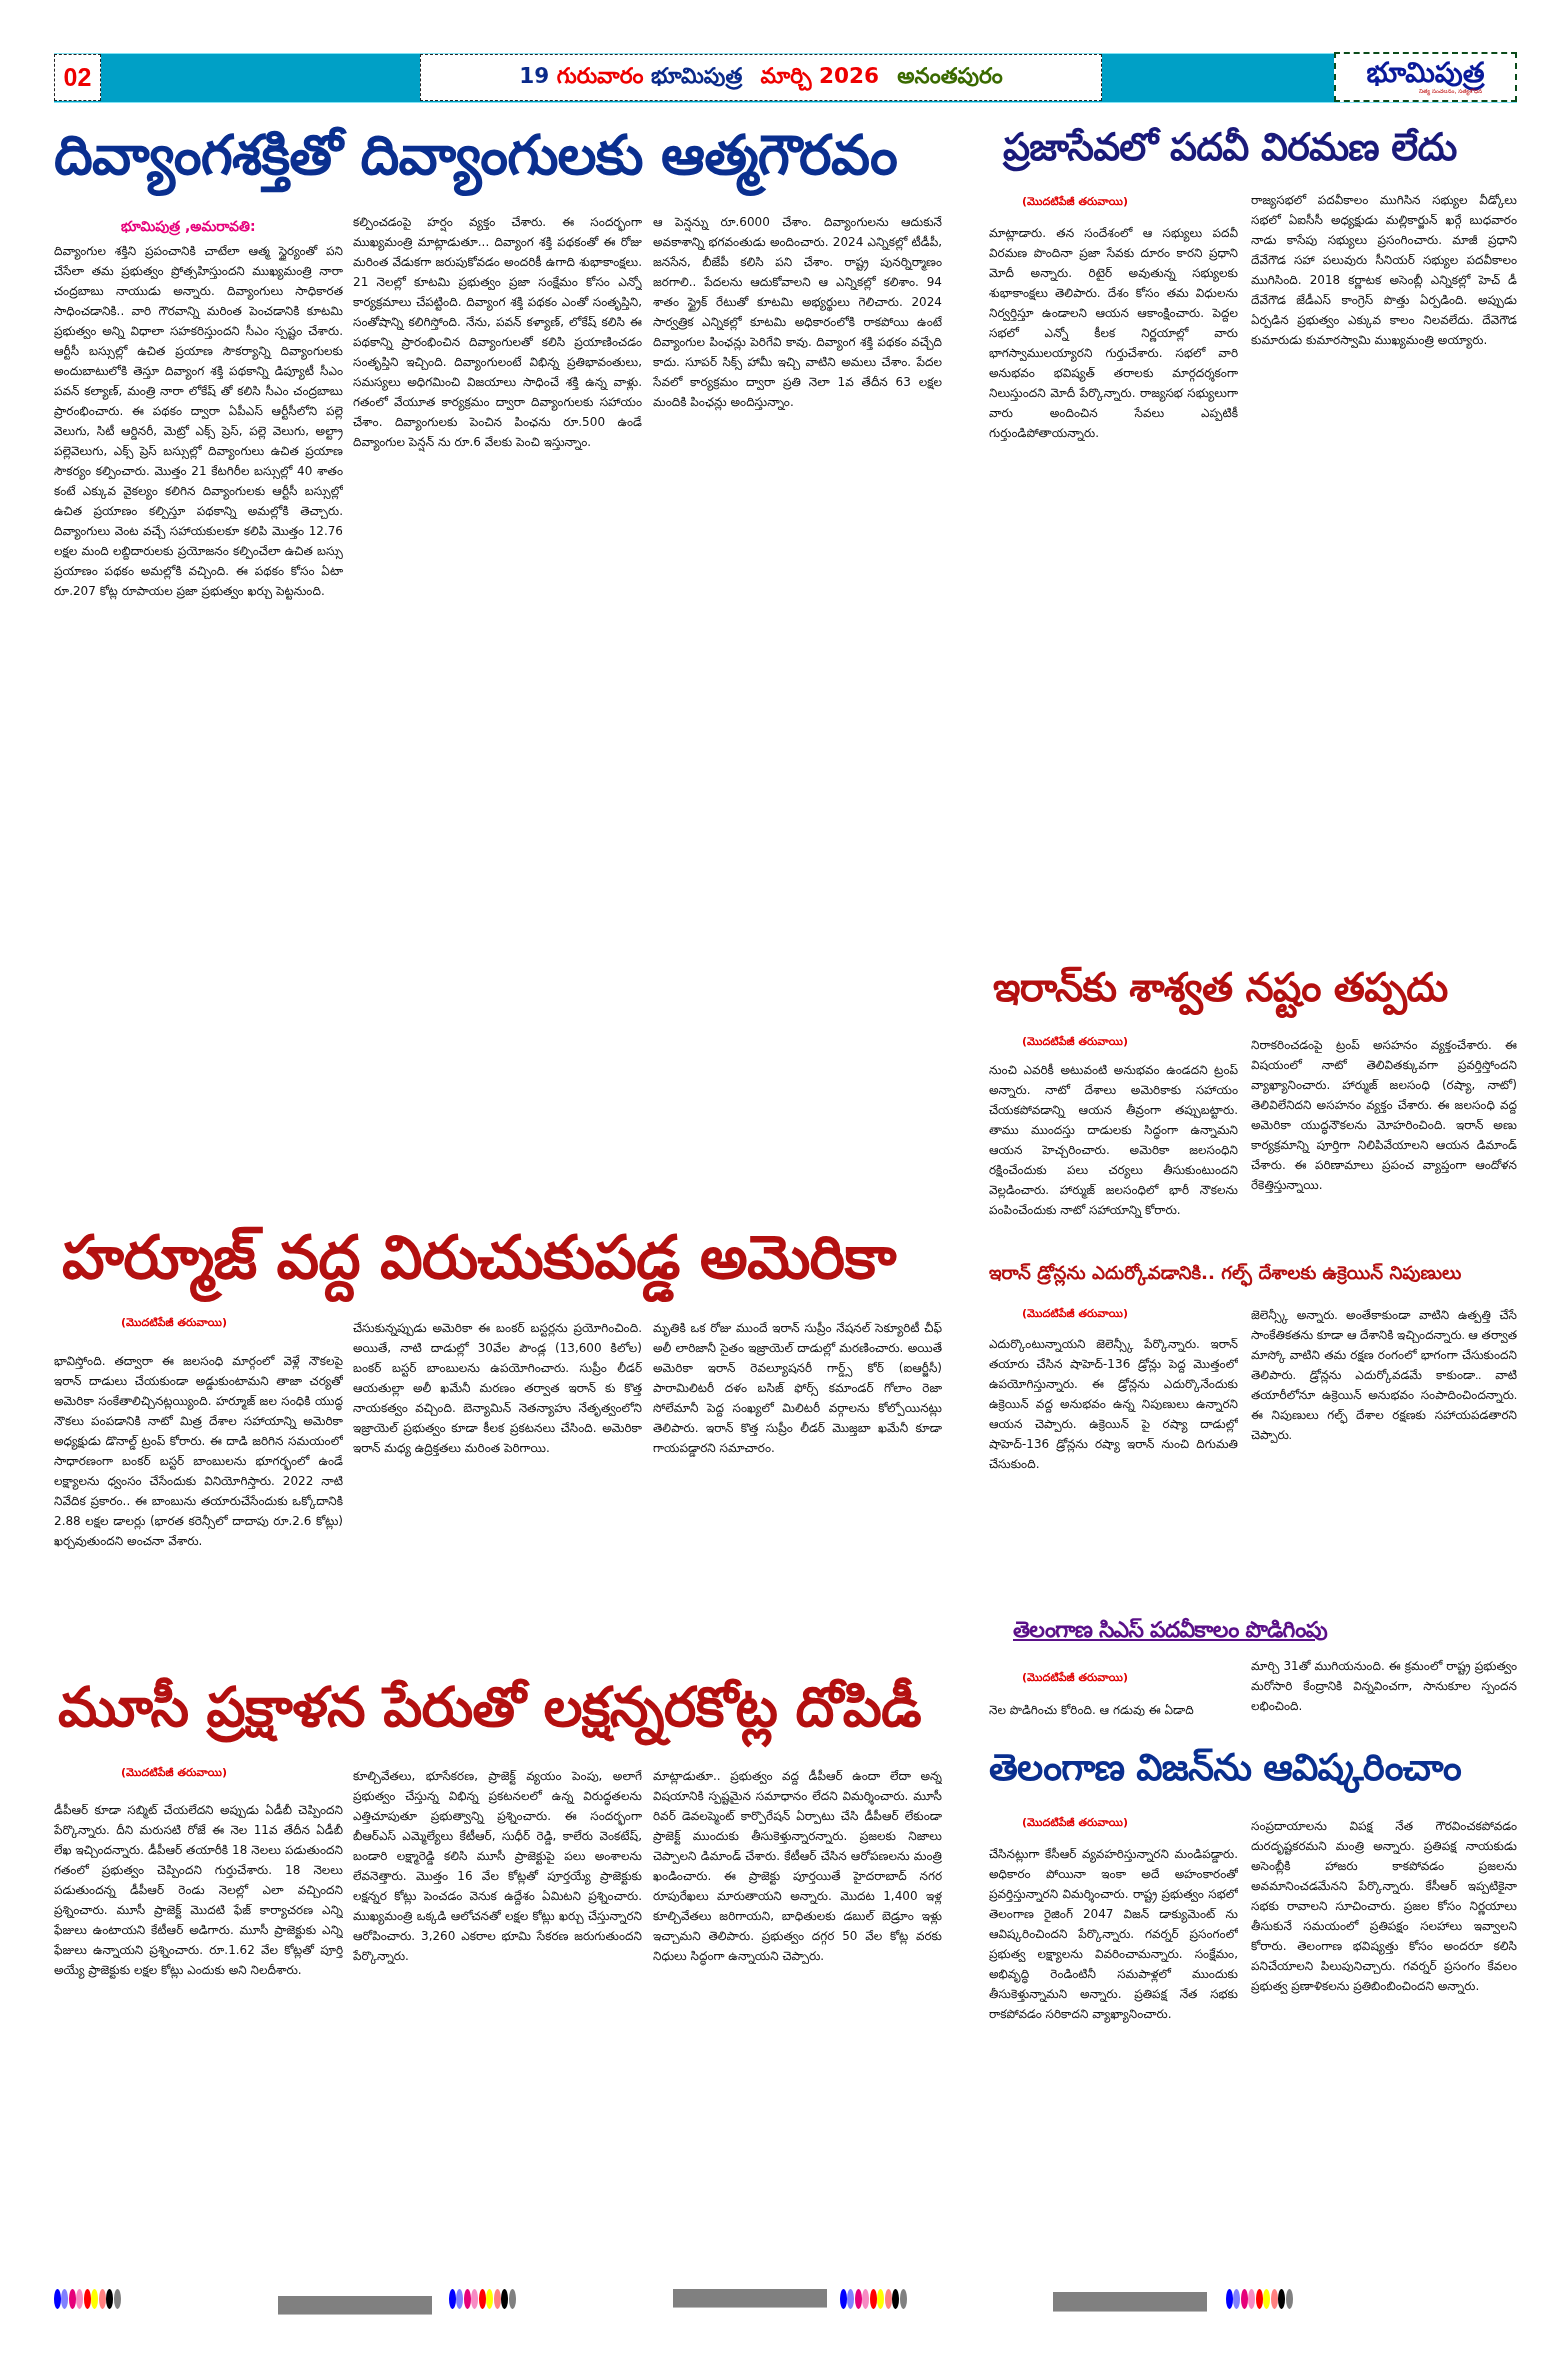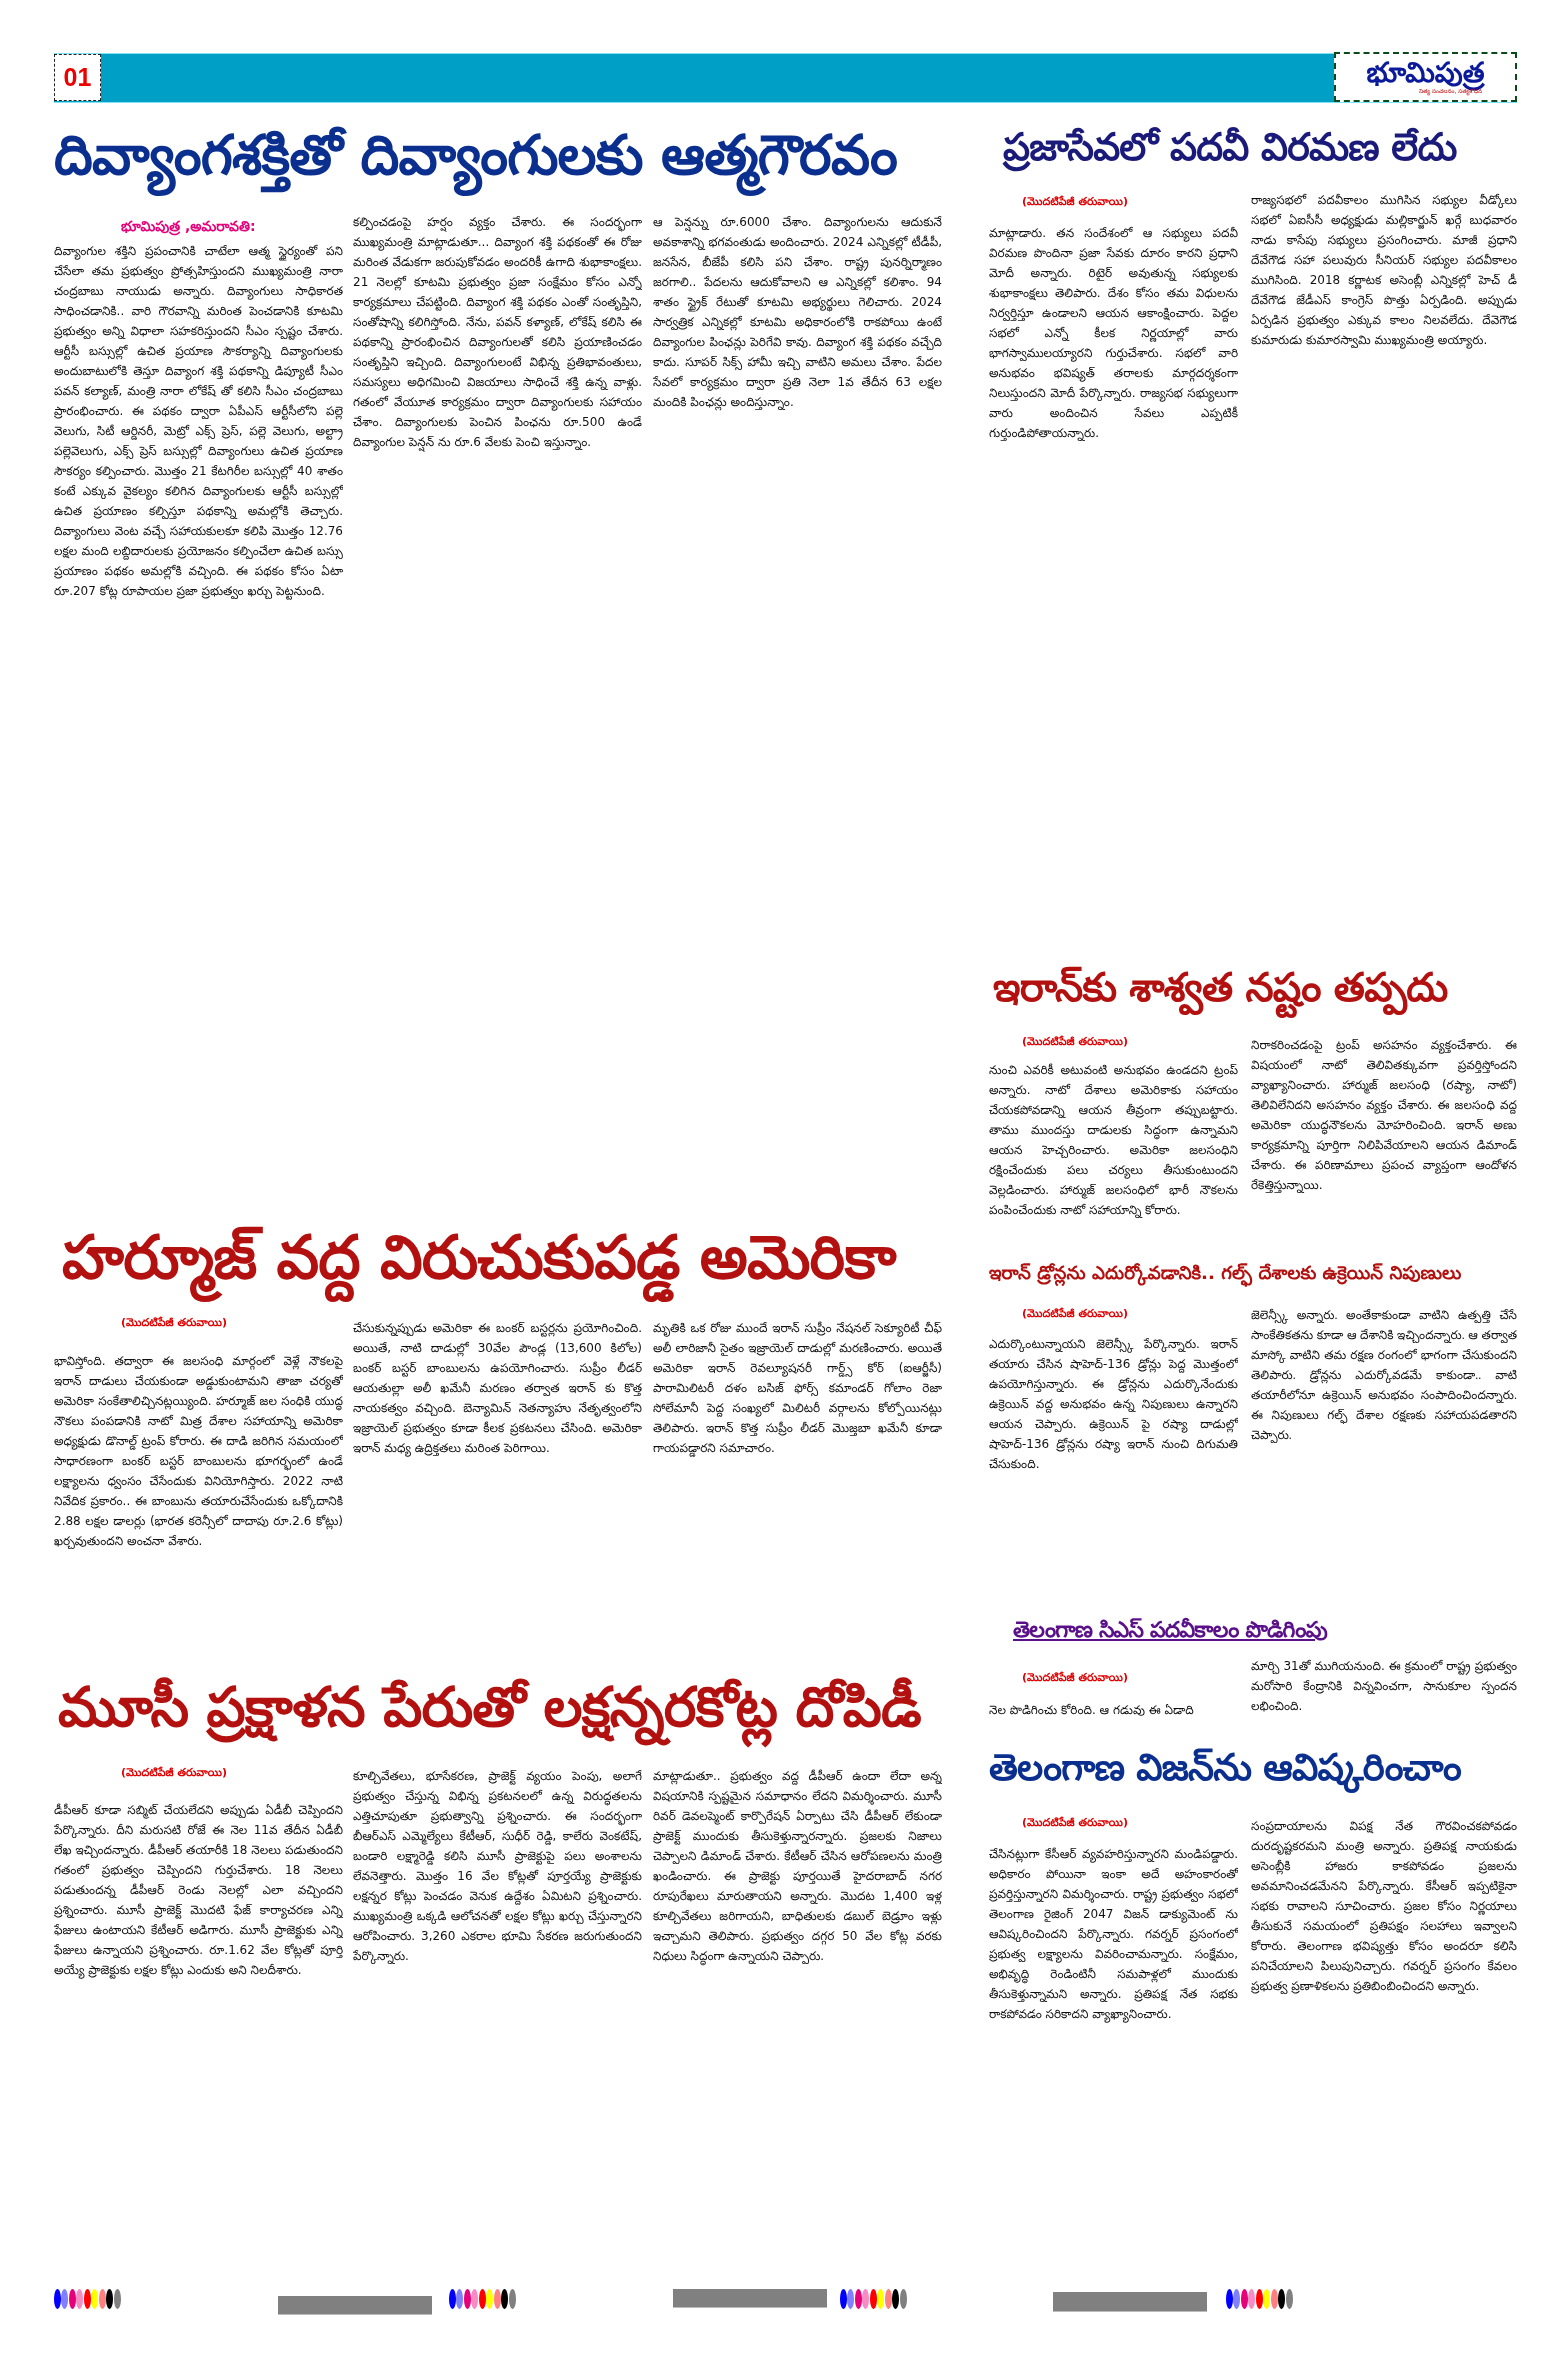--- a/index.html
+++ b/index.html
@@ -19,21 +19,30 @@
   .col p{margin:0;}
   .footer{position:absolute;top:2289px;left:54px;width:1463px;height:33px;}
   .drops{position:absolute;top:0;display:flex;gap:0.8px;}
   .drop{width:6.7px;height:20px;border-radius:50%/50%;}
   .gbar{position:absolute;background:#808080;border-bottom:1.7px solid #bbb;}
 </style>
 </head>
 <body>
 
 <div class="hdr">
-  <div class="pg">01</div>
+  <div class="pg">02</div>
+  <div class="datebox">
+    <span>
+      <span class="d-blue">19</span>
+      <span class="d-red">గురువారం</span>
+      <span class="d-blue">భూమిపుత్ర</span>
+    </span>
+    <span class="d-red">మార్చి 2026</span>
+    <span class="d-green">అనంతపురం</span>
+  </div>
   <div class="logo">
     <span class="l1">భూమిపుత్ర</span>
     <span class="l2">నిత్య సంచలనం, సత్యశోధన</span>
   </div>
 </div>
 
 <div class="hl blue" style="left:54px;top:123px;font-size:55px;">దివ్యాంగశక్తితో దివ్యాంగులకు ఆత్మగౌరవం</div>
 <div class="dateline" style="left:121px;top:218px;">భూమిపుత్ర ,అమరావతి:</div>
 <div class="col" style="left:54px;top:241px;width:289px;height:948px;">
     <p>దివ్యాంగుల శక్తిని ప్రపంచానికి చాటేలా ఆత్మ స్థైర్యంతో పని చేసేలా తమ ప్రభుత్వం ప్రోత్సహిస్తుందని ముఖ్యమంత్రి నారా చంద్రబాబు నాయుడు అన్నారు. దివ్యాంగులు సాధికారత సాధించడానికి.. వారి గౌరవాన్ని మరింత పెంచడానికి కూటమి ప్రభుత్వం అన్ని విధాలా సహకరిస్తుందని సీఎం స్పష్టం చేశారు. ఆర్టీసీ బస్సుల్లో ఉచిత ప్రయాణ సౌకర్యాన్ని దివ్యాంగులకు అందుబాటులోకి తెస్తూ దివ్యాంగ శక్తి పథకాన్ని డిప్యూటీ సీఎం పవన్ కల్యాణ్, మంత్రి నారా లోకేష్ తో కలిసి సీఎం చంద్రబాబు ప్రారంభించారు. ఈ పథకం ద్వారా ఏపీఎస్ ఆర్టీసీలోని పల్లె వెలుగు, సిటీ ఆర్డినరీ, మెట్రో ఎక్స్ ప్రెస్, పల్లె వెలుగు, అల్ట్రా పల్లెవెలుగు, ఎక్స్ ప్రెస్ బస్సుల్లో దివ్యాంగులు ఉచిత ప్రయాణ సౌకర్యం కల్పించారు. మొత్తం 21 కేటగిరీల బస్సుల్లో 40 శాతం కంటే ఎక్కువ వైకల్యం కలిగిన దివ్యాంగులకు ఆర్టీసీ బస్సుల్లో ఉచిత ప్రయాణం కల్పిస్తూ పథకాన్ని అమల్లోకి తెచ్చారు. దివ్యాంగులు వెంట వచ్చే సహాయకులకూ కలిపి మొత్తం 12.76 లక్షల మంది లబ్దిదారులకు ప్రయోజనం కల్పించేలా ఉచిత బస్సు ప్రయాణం పథకం అమల్లోకి వచ్చింది. ఈ పథకం కోసం ఏటా రూ.207 కోట్ల రూపాయల ప్రజా ప్రభుత్వం ఖర్చు పెట్టనుంది.</p>

